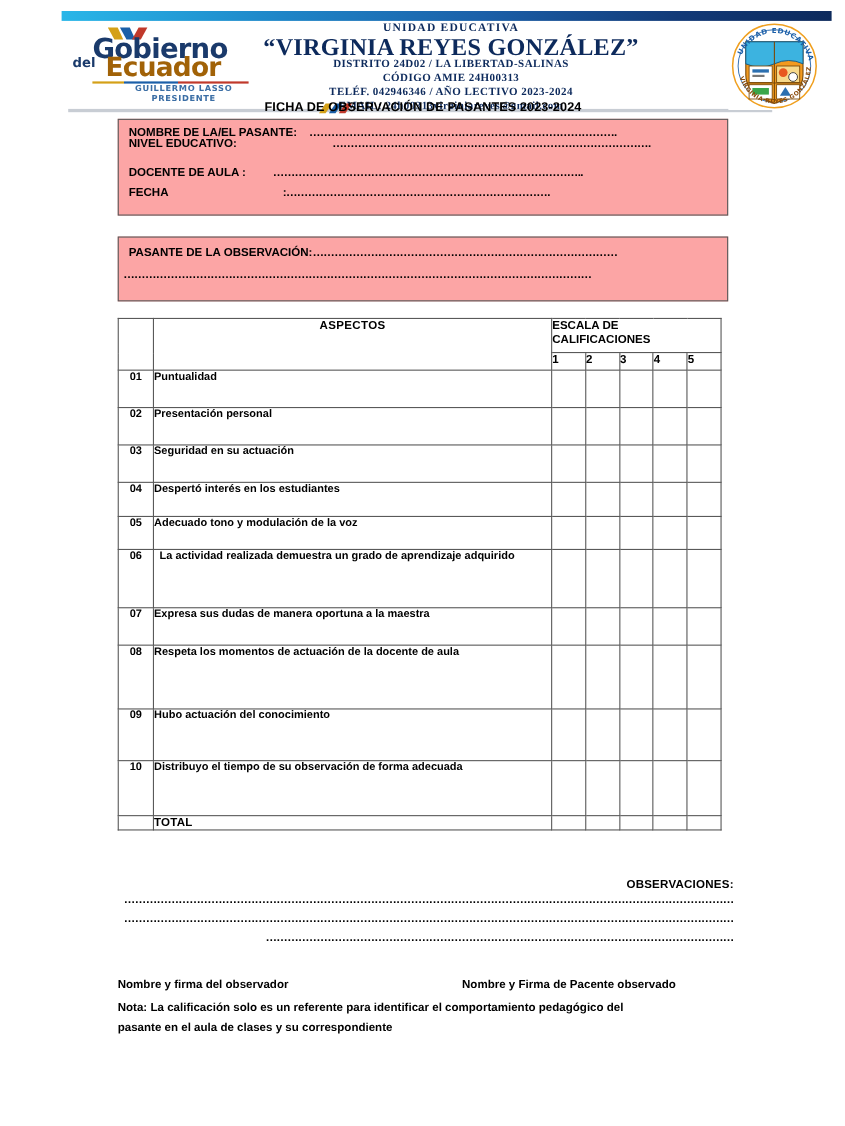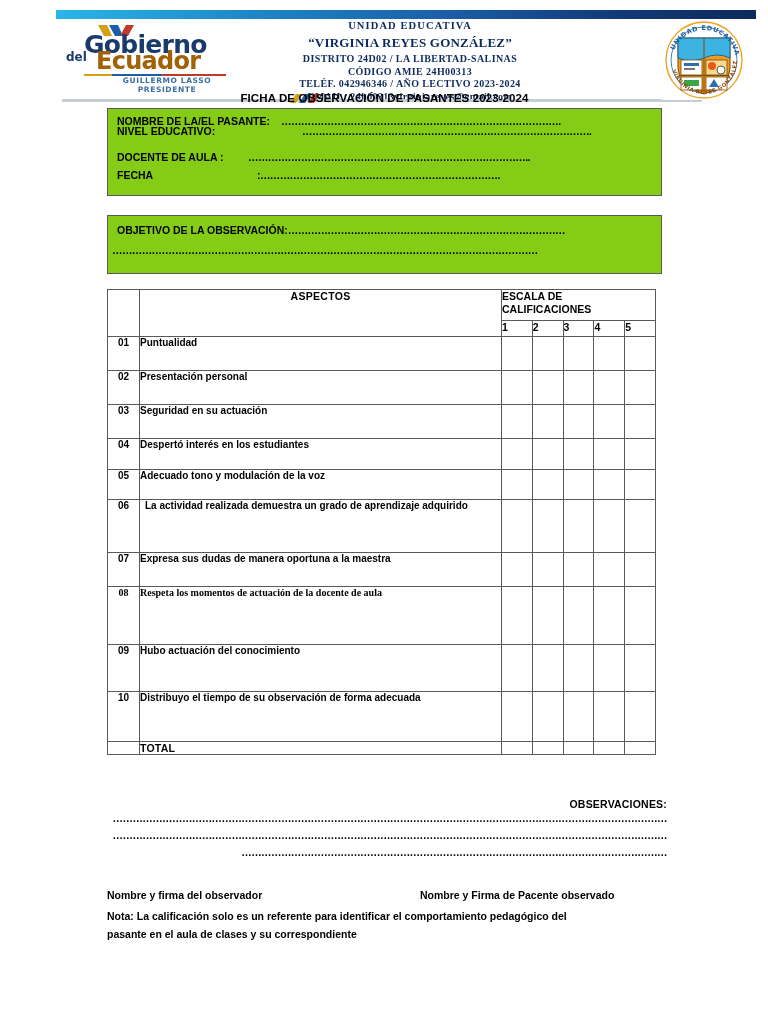--- a/index.html
+++ b/index.html
@@ -48,21 +48,21 @@
     font-family: "DejaVu Sans", sans-serif; font-weight: bold;
     font-size: 7.5px; letter-spacing: 0.6px; color: #3b6ea5; line-height: 9px;
   }
 
   
   .school-block {
     position: absolute; left: 215px; top: 0px; width: 390px; text-align: center;
     font-family: "Liberation Serif", serif; color: #0d2a5c;
   }
   .s-ue { font-size: 10.5px; font-weight: bold; letter-spacing: 1.1px; line-height: 13px; }
-  .s-name { font-size: 13px; font-weight: bold; letter-spacing: 0.2px; line-height: 21px; }
+  .s-name { font-size: 22px; font-weight: bold; letter-spacing: 0.2px; line-height: 21px; }
   .s-line { font-size: 10px; font-weight: bold; letter-spacing: 0.4px; line-height: 12.5px; }
 
   
   .hdr-rule {
     position: absolute; left: 62px; top: 80px; width: 640px; height: 3px;
     background: #c8cdd4;
   }
   .flag-stripes {
     position: absolute; left: 286px; top: 74px; width: 40px; height: 11px;
   }
@@ -70,21 +70,21 @@
   
   .seal { position: absolute; left: 662px; top: 1px; width: 84px; height: 80px; }
 
   
   .doc-title {
     position: absolute; left: 107px; top: 92px; width: 555px;
     text-align: center; font-weight: bold; font-size: 11.5px; letter-spacing: 0.1px;
   }
 
   
-  .box { position: absolute; border: 1.3px solid #595959; background: #84cc16; }
+  .box { position: absolute; border: 1.3px solid #595959; background: #fca5a5; }
   #box-identity { left: 107px; top: 108px; width: 555px; height: 88px; }
   #box-objective { left: 107px; top: 215px; width: 555px; height: 59px; }
 
   .field-row { position: absolute; left: 9px; font-weight: bold; font-size: 10.5px; white-space: nowrap; }
   .field-label { font-weight: bold; }
   .dots { font-weight: bold; letter-spacing: -0.6px; }
 
   .obj-line1 { position: absolute; left: 9px; top: 8px; font-weight: bold; font-size: 10.5px; white-space: nowrap; }
   .obj-line2 { position: absolute; left: 4px; top: 28px; font-weight: bold; font-size: 10.5px; letter-spacing: -0.6px; white-space: nowrap; }
 
@@ -208,21 +208,21 @@
 
   <div class="box" id="box-identity">
       <div class="field-row" style="top: 6px;"><span class="field-label">NOMBRE DE LA/EL PASANTE:</span><span class="dots" style="position: absolute; left: 164px; top: 0px;">………………………………………………………………………….</span></div>
       <div class="field-row" style="top: 16px;"><span class="field-label">NIVEL        EDUCATIVO:</span><span class="dots" style="position: absolute; left: 185px; top: 0px;">…………………………………………………………………………….</span></div>
       <div class="field-row" style="top: 42px;"><span class="field-label">DOCENTE DE AULA   :</span><span class="dots" style="position: absolute; left: 131px; top: 0px;">…………………………………………………………………………..</span></div>
       <div class="field-row" style="top: 60px;"><span class="field-label">FECHA</span><span class="dots" style="position: absolute; left: 140px; top: 0px;">:……………………………………………………………….</span></div>
     </div>
 
   <div class="box" id="box-objective">
     <div class="obj-line1">
-      <span>OBJETIVO DE LA OBSERVACIÓN:</span><span class="dots">…………………………………………………………………………</span>
+      <span>PASANTE DE LA OBSERVACIÓN:</span><span class="dots">…………………………………………………………………………</span>
     </div>
     <div class="obj-line2 dots">…………………………………………………………………………………………………………………</div>
   </div>
 
   <table id="rating-table">
     <thead>
       <tr>
         <th class="c-num" rowspan="2"></th>
         <th class="c-asp h-aspectos" rowspan="2">ASPECTOS</th>
         <th class="h-escala" colspan="5">
@@ -295,21 +295,21 @@
         </tr>
         <tr style="height: 34px;">
           <td class="c-num num-bot">07</td>
           <td class="c-asp">Expresa sus dudas de manera oportuna a la maestra</td>
           <td class="c-sc"></td>
           <td class="c-sc"></td>
           <td class="c-sc"></td>
           <td class="c-sc"></td>
           <td class="c-sc"></td>
         </tr>
-        <tr style="height: 58px; font-family: Liberation Serif, serif;">
+        <tr style="height: 58px;">
           <td class="c-num num-top">08</td>
           <td class="c-asp">Respeta los momentos de actuación de la docente de aula</td>
           <td class="c-sc"></td>
           <td class="c-sc"></td>
           <td class="c-sc"></td>
           <td class="c-sc"></td>
           <td class="c-sc"></td>
         </tr>
         <tr style="height: 47px;">
           <td class="c-num num-bot">09</td>

